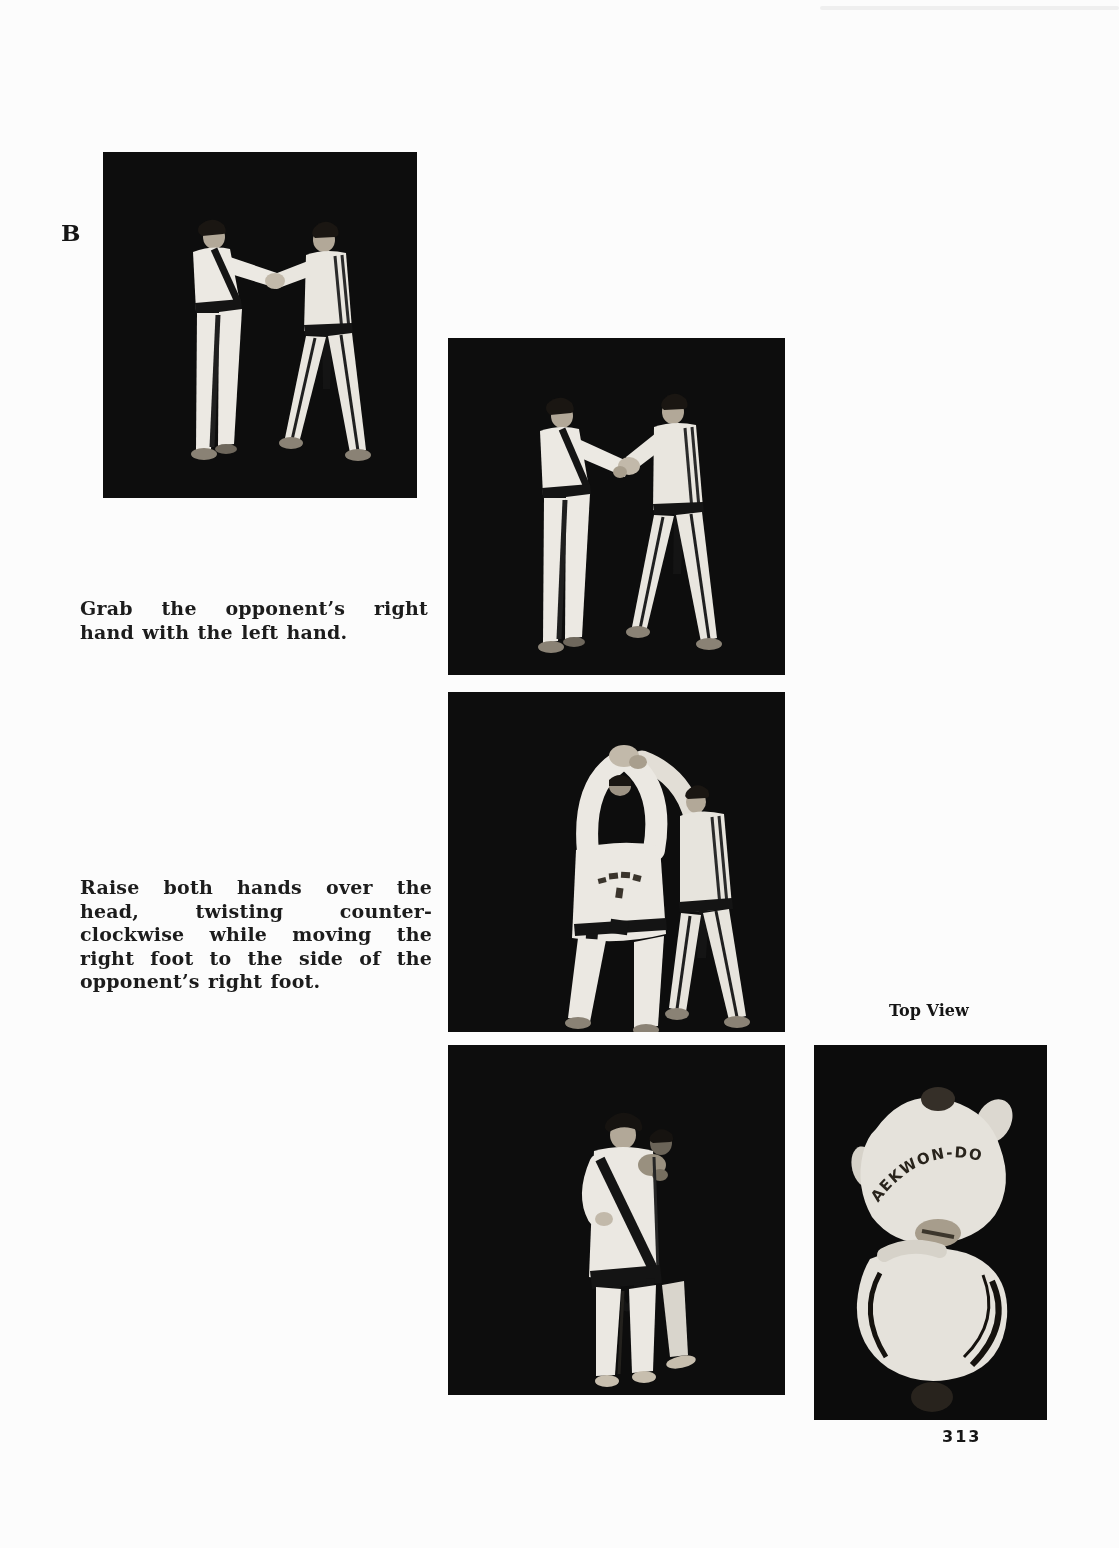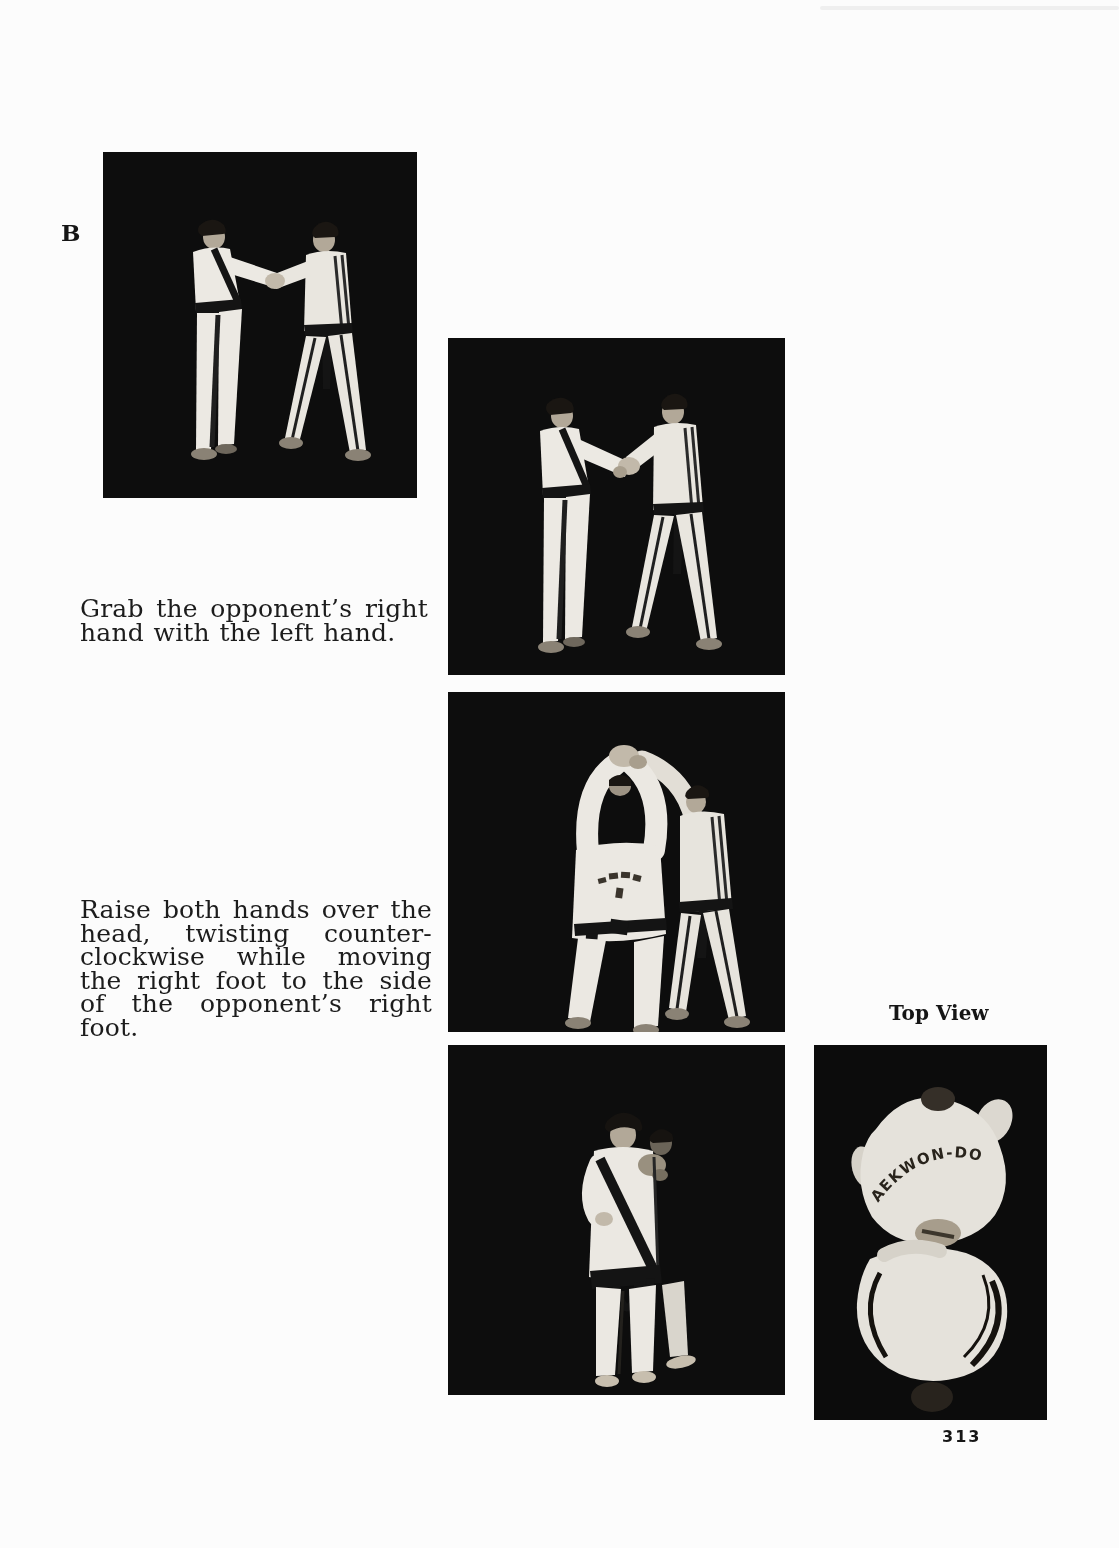--- a/index.html
+++ b/index.html
@@ -26,30 +26,30 @@
     background: #0d0d0d;
   }
   .photo svg { display: block; width: 100%; height: 100%; }
   .photo-1 { left: 103px; top: 152px; width: 314px; height: 346px; }
   .photo-2 { left: 448px; top: 338px; width: 337px; height: 337px; }
   .photo-3 { left: 448px; top: 692px; width: 337px; height: 340px; }
   .photo-4 { left: 448px; top: 1045px; width: 337px; height: 350px; }
   .photo-5 { left: 814px; top: 1045px; width: 233px; height: 375px; }
   .caption {
     position: absolute; margin: 0;
-    font-weight: 400; font-size: 25px; line-height: 23.5px;
+    font-weight: 700; font-size: 19px; line-height: 23.5px;
     text-align: justify; color: #1c1c1c;
     letter-spacing: 0.2px; word-spacing: 1.5px;
   }
   .caption-1 { left: 80px; top: 597px; width: 348px; }
-  .caption-2 { left: 80px; top: 898px; width: 352px; }
+  .caption-2 { left: 80px; top: 876px; width: 352px; }
   .caption-3 { left: 80px; top: 1249px; width: 354px; }
   .top-view-label {
     position: absolute; left: 889px; top: 1001px; width: 160px;
-    font-weight: 700; font-size: 20px; color: #151515;
+    font-weight: 700; font-size: 16px; color: #151515;
   }
   .page-number {
     position: absolute; left: 942px; top: 1427px;
     font-family: "DejaVu Sans", "Liberation Sans", sans-serif;
     font-weight: 700; font-size: 16px; letter-spacing: 2px; color: #161616;
   }
 </style>
 </head>
 <body>
 

